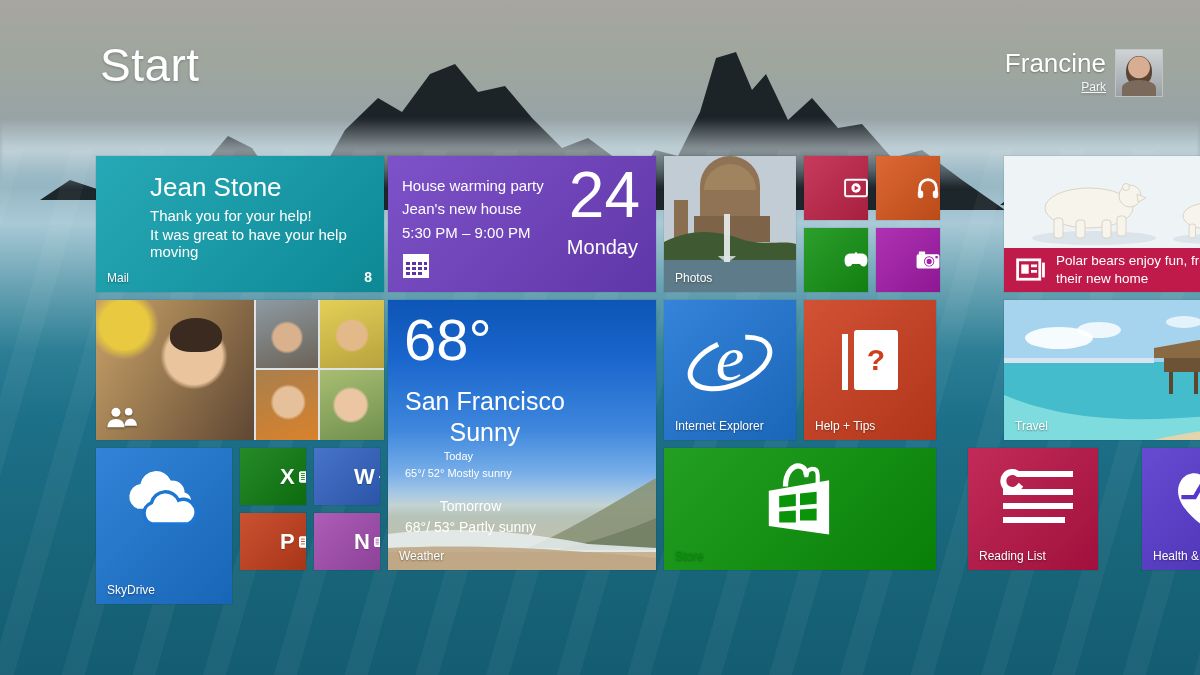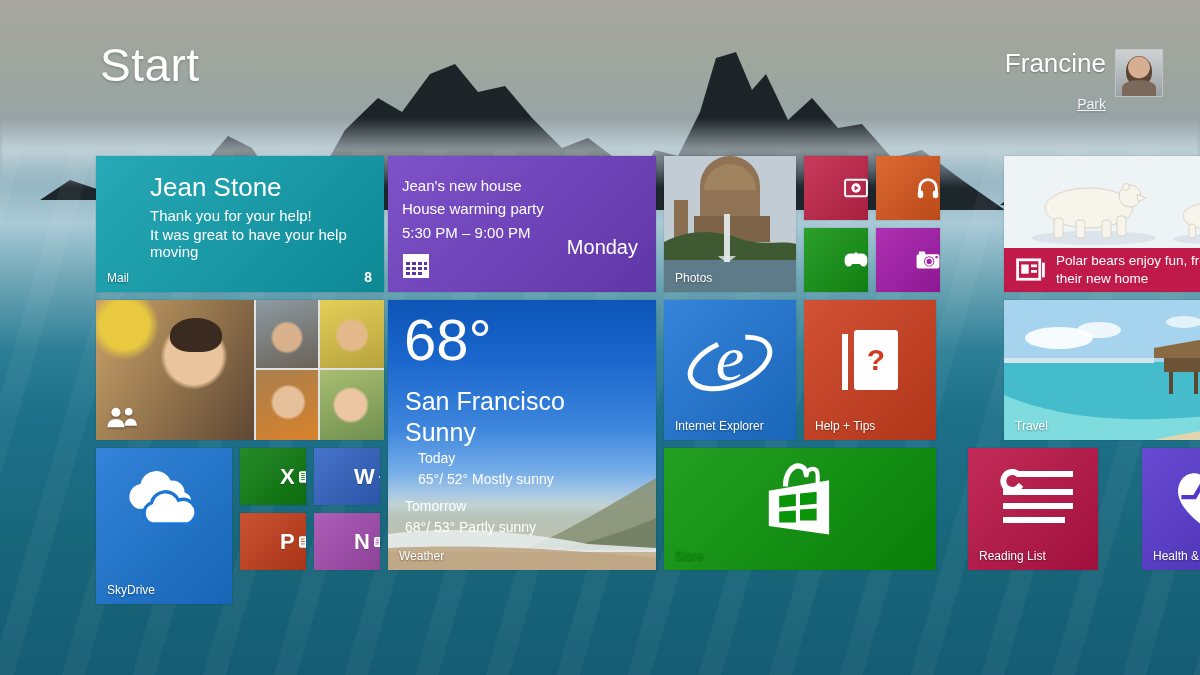--- a/index.html
+++ b/index.html
@@ -15,21 +15,21 @@
     background:linear-gradient(180deg,rgba(235,243,246,0) 0%,rgba(228,240,245,.55) 45%,rgba(190,216,226,.35) 75%,rgba(170,205,218,0) 100%);
     filter:blur(2px);}
   .streaks{top:150px;width:1200px;height:525px;
     background:repeating-linear-gradient(106deg,rgba(255,255,255,.07) 0 22px,rgba(255,255,255,0) 22px 68px);
     opacity:.6;}
   
   .start-title{position:absolute;left:100px;top:38px;font-size:46px;font-weight:300;letter-spacing:.5px;text-shadow:0 1px 3px rgba(0,0,0,.25);margin:0;}
   .user{position:absolute;right:38px;top:50px;display:flex;align-items:flex-start;gap:10px;cursor:pointer;}
   .user .names{text-align:right;line-height:1.05;text-shadow:0 1px 2px rgba(0,0,0,.3);}
   .user .fname{font-size:26px;font-weight:300;}
-  .user .lname{font-size:14px;font-weight:300;opacity:.9;margin-top:20px;text-decoration:underline;}
+  .user .lname{font-size:12px;font-weight:300;opacity:.9;margin-top:4px;text-decoration:underline;}
   .avatar{width:46px;height:46px;background:linear-gradient(180deg,#cfd3d6,#9aa0a4);position:relative;overflow:hidden;box-shadow:0 0 0 1px rgba(255,255,255,.35);}
   .avatar:before{content:"";position:absolute;left:10px;top:6px;width:26px;height:30px;border-radius:50% 50% 45% 45%;background:radial-gradient(circle at 50% 38%,#d8ae93 0 46%,#5a4434 50% 100%);}
   .avatar:after{content:"";position:absolute;left:6px;top:30px;width:34px;height:16px;border-radius:50% 50% 0 0;background:#7b6a5b;}
   
   .tile{position:absolute;box-sizing:border-box;cursor:pointer;overflow:hidden;box-shadow:0 0 0 1px rgba(0,0,0,.06);}
   .tl{position:absolute;left:11px;bottom:7px;font-size:12px;text-shadow:0 1px 2px rgba(0,0,0,.4);}
   .badge{position:absolute;right:12px;bottom:7px;font-size:14px;font-weight:bold;}
   .grad{background-image:linear-gradient(135deg,rgba(255,255,255,.10),rgba(0,0,0,.14));padding-left:40px;}
   
   .t-mail{left:96px;top:156px;width:288px;height:136px;background-color:var(--mail-tile);}
@@ -58,24 +58,24 @@
   .t-skydrive{left:96px;top:448px;width:136px;height:156px;background-color:var(--skydrive-tile);}
   .t-skydrive svg{position:absolute;left:18px;top:16px;}
   .office{display:flex;align-items:center;justify-content:center;gap:4px;}
   .t-excel{left:240px;top:448px;width:66px;height:57px;background-color:var(--excel-tile);}
   .t-word{left:314px;top:448px;width:66px;height:57px;background-color:var(--word-tile);}
   .t-ppt{left:240px;top:513px;width:66px;height:57px;background-color:var(--powerpoint-tile);}
   .t-onenote{left:314px;top:513px;width:66px;height:57px;background-color:var(--onenote-tile);}
   .office-letter{font-size:22px;font-weight:bold;text-shadow:0 1px 1px rgba(0,0,0,.25);}
   
   .t-weather{left:388px;top:300px;width:268px;height:270px;
-    background:linear-gradient(180deg,#0d55b6 0%,#1a66cd 22%,#3f87dd 48%,#77aee8 64%,#a9c9e4 72%,#c2d3d2 76%,#b7c3b9 80%,#cabda0 100%);}
+    background:linear-gradient(180deg,#0d55b6 0%,#1a66cd 22%,#3f87dd 48%,#77aee8 64%,#a9c9e4 72%,#c2d3d2 76%,#b7c3b9 80%,#cabda0 100%);text-align:center;}
   .t-weather .temp{position:absolute;left:16px;top:6px;font-size:58px;font-weight:200;}
   .t-weather .city{position:absolute;left:17px;top:86px;font-size:25px;font-weight:300;line-height:1.25;}
-  .t-weather .fc1{position:absolute;left:30px;top:148px;font-size:14px;font-weight:300;line-height:1.5;}
+  .t-weather .fc1{position:absolute;left:17px;top:148px;font-size:11px;font-weight:300;line-height:1.5;}
   .t-weather .fc2{position:absolute;left:17px;top:196px;font-size:14px;font-weight:300;line-height:1.5;}
   .t-weather svg{position:absolute;left:0;bottom:0;}
   
   .t-photos{left:664px;top:156px;width:132px;height:136px;background:#737373;}
   .t-photos svg{position:absolute;left:0;top:0;}
   
   .small{display:flex;align-items:center;justify-content:center;}
   .t-video{left:804px;top:156px;width:64px;height:64px;background-color:var(--video-tile);color:var(--video-tile);}
   .t-music{left:876px;top:156px;width:64px;height:64px;background-color:var(--music-tile);}
   .t-games{left:804px;top:228px;width:64px;height:64px;background-color:var(--games-tile);}
@@ -131,24 +131,25 @@
 <div class="tile grad t-mail">
   <div class="sender">Jean Stone</div>
   <div class="line">Thank you for your help!</div>
   <div class="line">It was great to have your help moving</div>
   <div class="tl">Mail</div>
   <div class="badge">8</div>
 </div>
 
 <div class="tile grad t-calendar">
   <div class="ev">
+    <div>House warming party</div>
     <div>Jean's new house</div>
-    <div>House warming party</div>
     <div>5:30 PM – 9:00 PM</div>
   </div>
+  <div class="day">24</div>
   <div class="wday">Monday</div>
   <svg class="cal-ic" width="28" height="28" viewBox="0 0 28 28">
     <rect x="1" y="2" width="26" height="24" fill="#fff"></rect>
     <g fill="#5d34a8">
       <rect x="4" y="10" width="4" height="3"></rect>
         <rect x="10" y="10" width="4" height="3"></rect>
         <rect x="16" y="10" width="4" height="3"></rect>
         <rect x="22" y="10" width="3" height="3"></rect>
       <rect x="4" y="15" width="4" height="3"></rect>
         <rect x="10" y="15" width="4" height="3"></rect>

